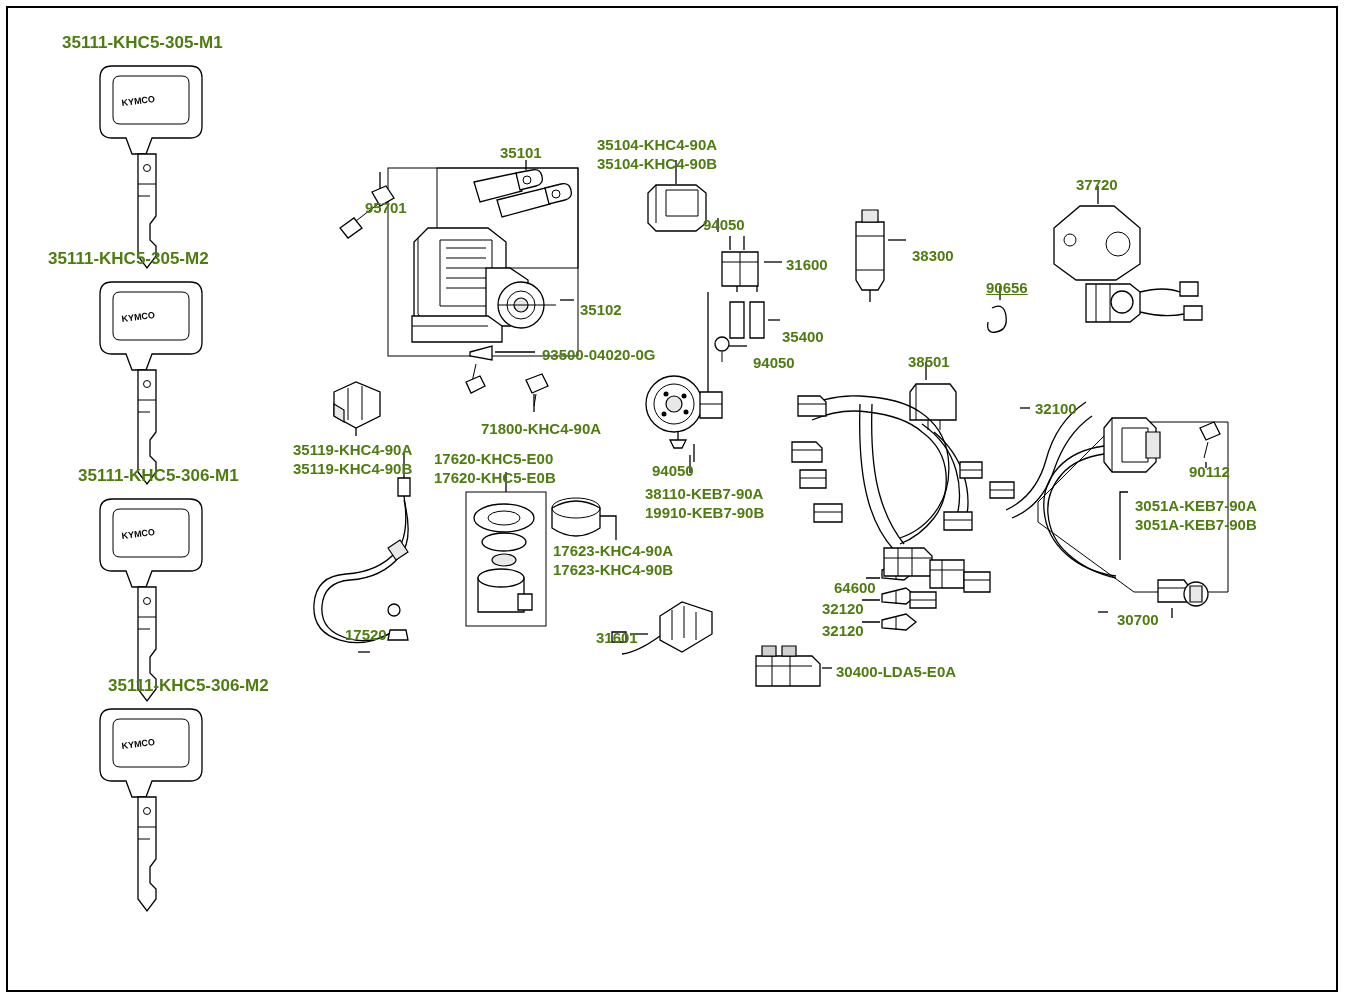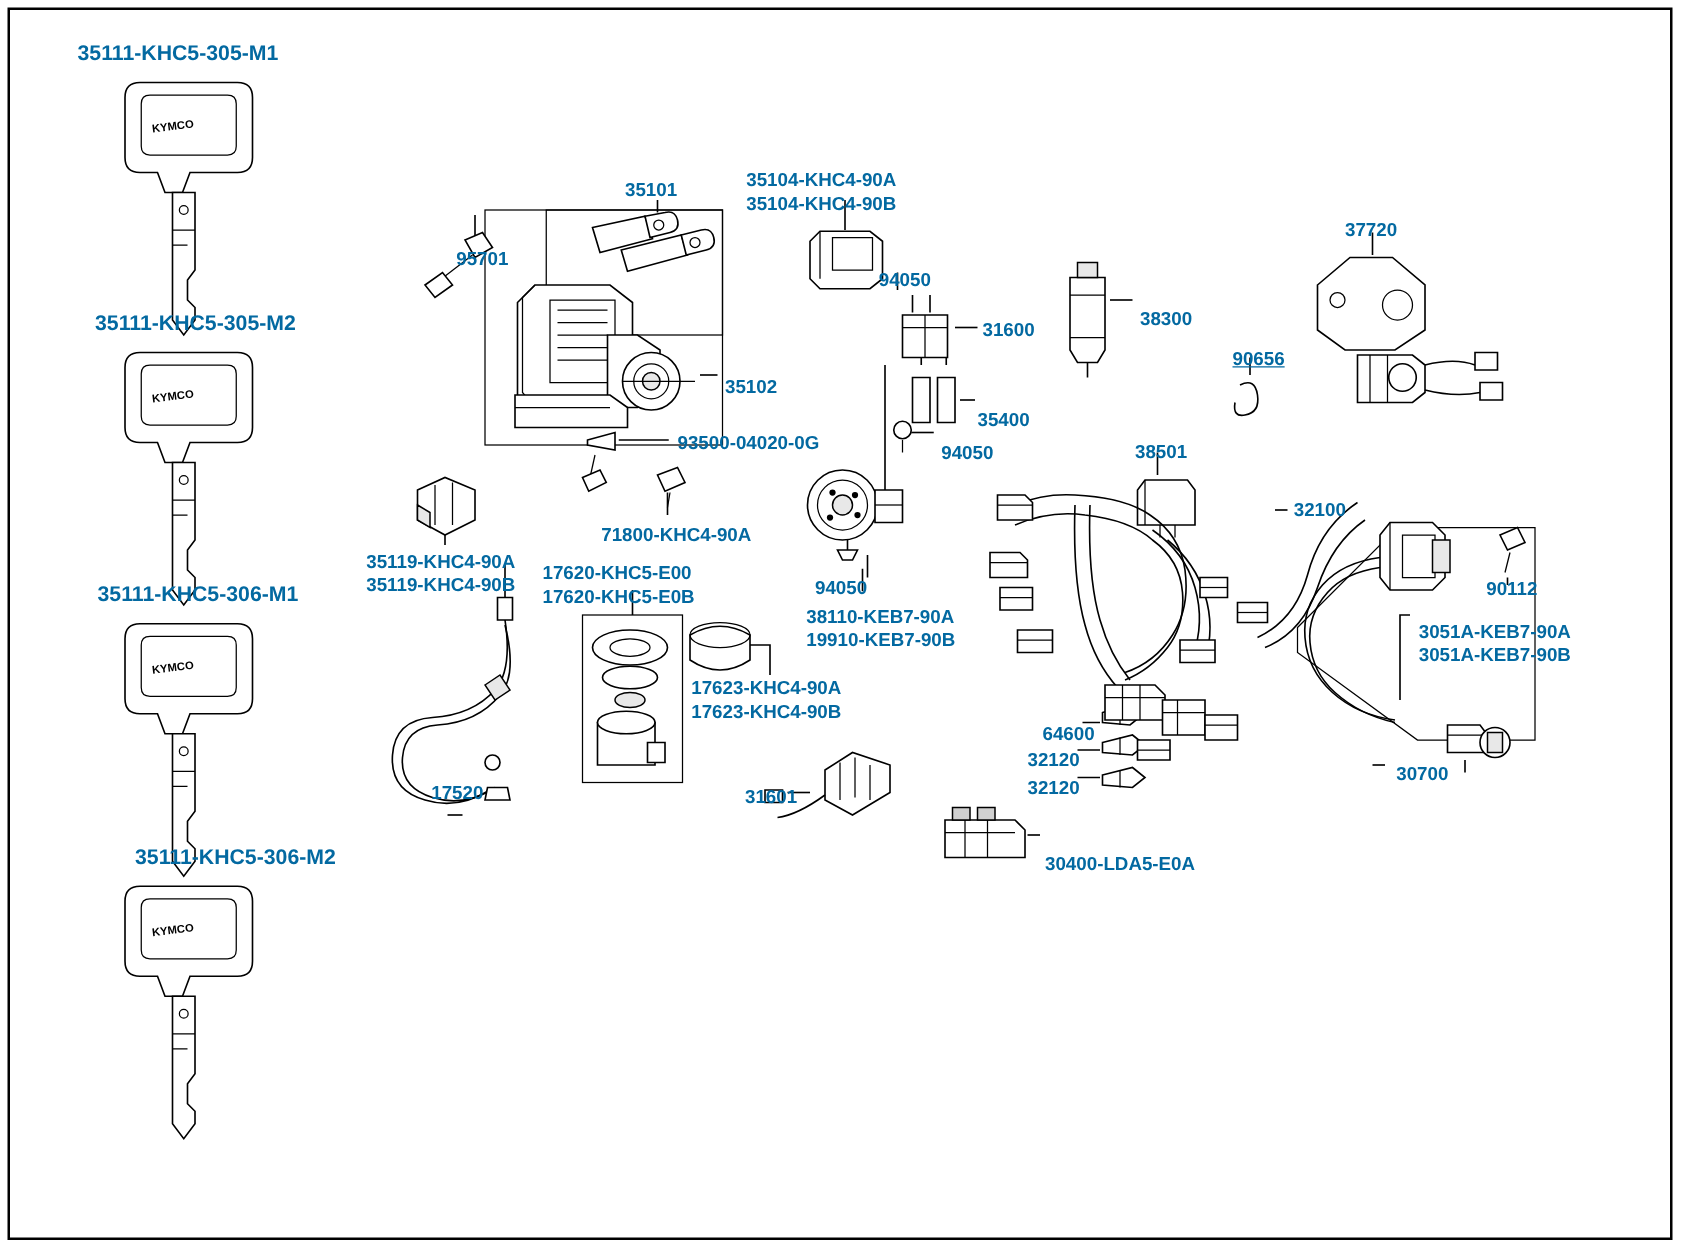--- a/index.html
+++ b/index.html
@@ -23,21 +23,21 @@
     top: 6px;
     width: 1332px;
     height: 986px;
     border: 2px solid #000;
     box-sizing: border-box;
   }
   .lbl {
     position: absolute;
     font-size: 15px;
     font-weight: bold;
-    color: #0369a1;
+    color: #4d7c0f;
     white-space: pre;
     line-height: 19px;
     letter-spacing: 0px;
   }
   .lbl.big {
     font-size: 17px;
   }
   svg.art {
     position: absolute;
     left: 0;
@@ -343,21 +343,21 @@
     <g>
       <path class="ln" d="M526 160 v10"></path>
       <path class="ln" d="M560 300 h14"></path>
       <path class="ln" d="M694 462 v-18"></path>
       <path class="ln" d="M1108 612 h-10"></path>
       <path class="ln" d="M1128 492 h-8 v68"></path>
     </g>
   </svg>
 
   <div class="lbl big" style="left:62px; top:33px;">35111-KHC5-305-M1</div>
-  <div class="lbl big" style="left:76px; top:249px;">35111-KHC5-305-M2</div>
+  <div class="lbl big" style="left:48px; top:249px;">35111-KHC5-305-M2</div>
   <div class="lbl big" style="left:78px; top:466px;">35111-KHC5-306-M1</div>
   <div class="lbl big" style="left:62px; top:676px;margin-left:46px;">35111-KHC5-306-M2</div>
 
   <div class="lbl" style="left:365px; top:157px;margin-top:41px;">95701</div>
   <div class="lbl" style="left:500px; top:143px;">35101</div>
   <div class="lbl" style="left:597px; top:135px;">35104-KHC4-90A
 35104-KHC4-90B</div>
   <div class="lbl" style="left:703px; top:215px;">94050</div>
   <div class="lbl" style="left:786px; top:255px;">31600</div>
   <div class="lbl" style="left:912px; top:246px;">38300</div>
@@ -381,14 +381,14 @@
   <div class="lbl" style="left:1135px; top:496px;">3051A-KEB7-90A
 3051A-KEB7-90B</div>
   <div class="lbl" style="left:553px; top:541px;">17623-KHC4-90A
 17623-KHC4-90B</div>
   <div class="lbl" style="left:834px; top:578px;">64600</div>
   <div class="lbl" style="left:822px; top:599px;">32120</div>
   <div class="lbl" style="left:822px; top:621px;">32120</div>
   <div class="lbl" style="left:1117px; top:610px;">30700</div>
   <div class="lbl" style="left:345px; top:625px;">17520</div>
   <div class="lbl" style="left:596px; top:628px;">31601</div>
-  <div class="lbl" style="left:836px; top:662px;margin-top:20px;">30400-LDA5-E0A</div>
+  <div class="lbl" style="left:836px; top:662px;">30400-LDA5-E0A</div>
 </div>
 
 </body></html>

